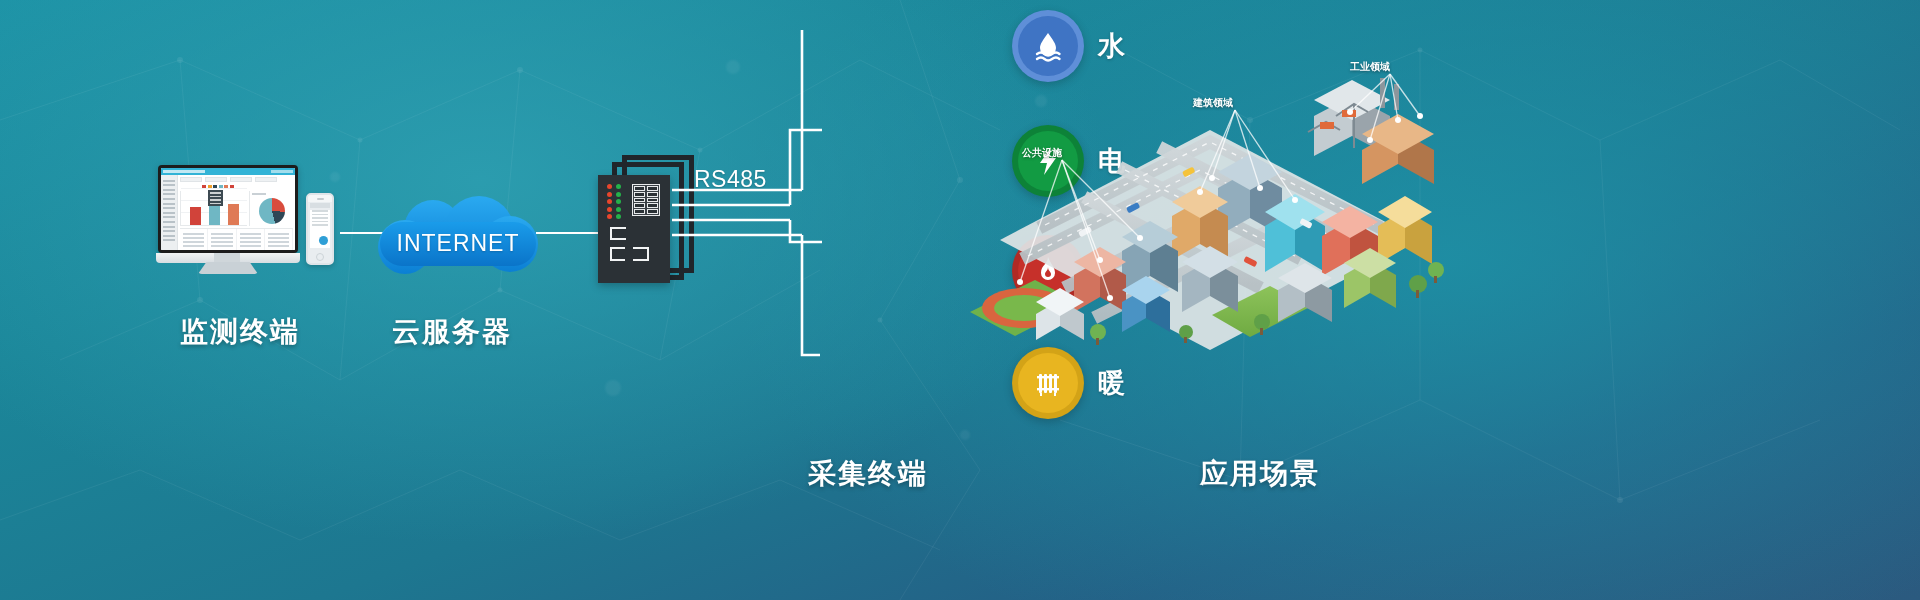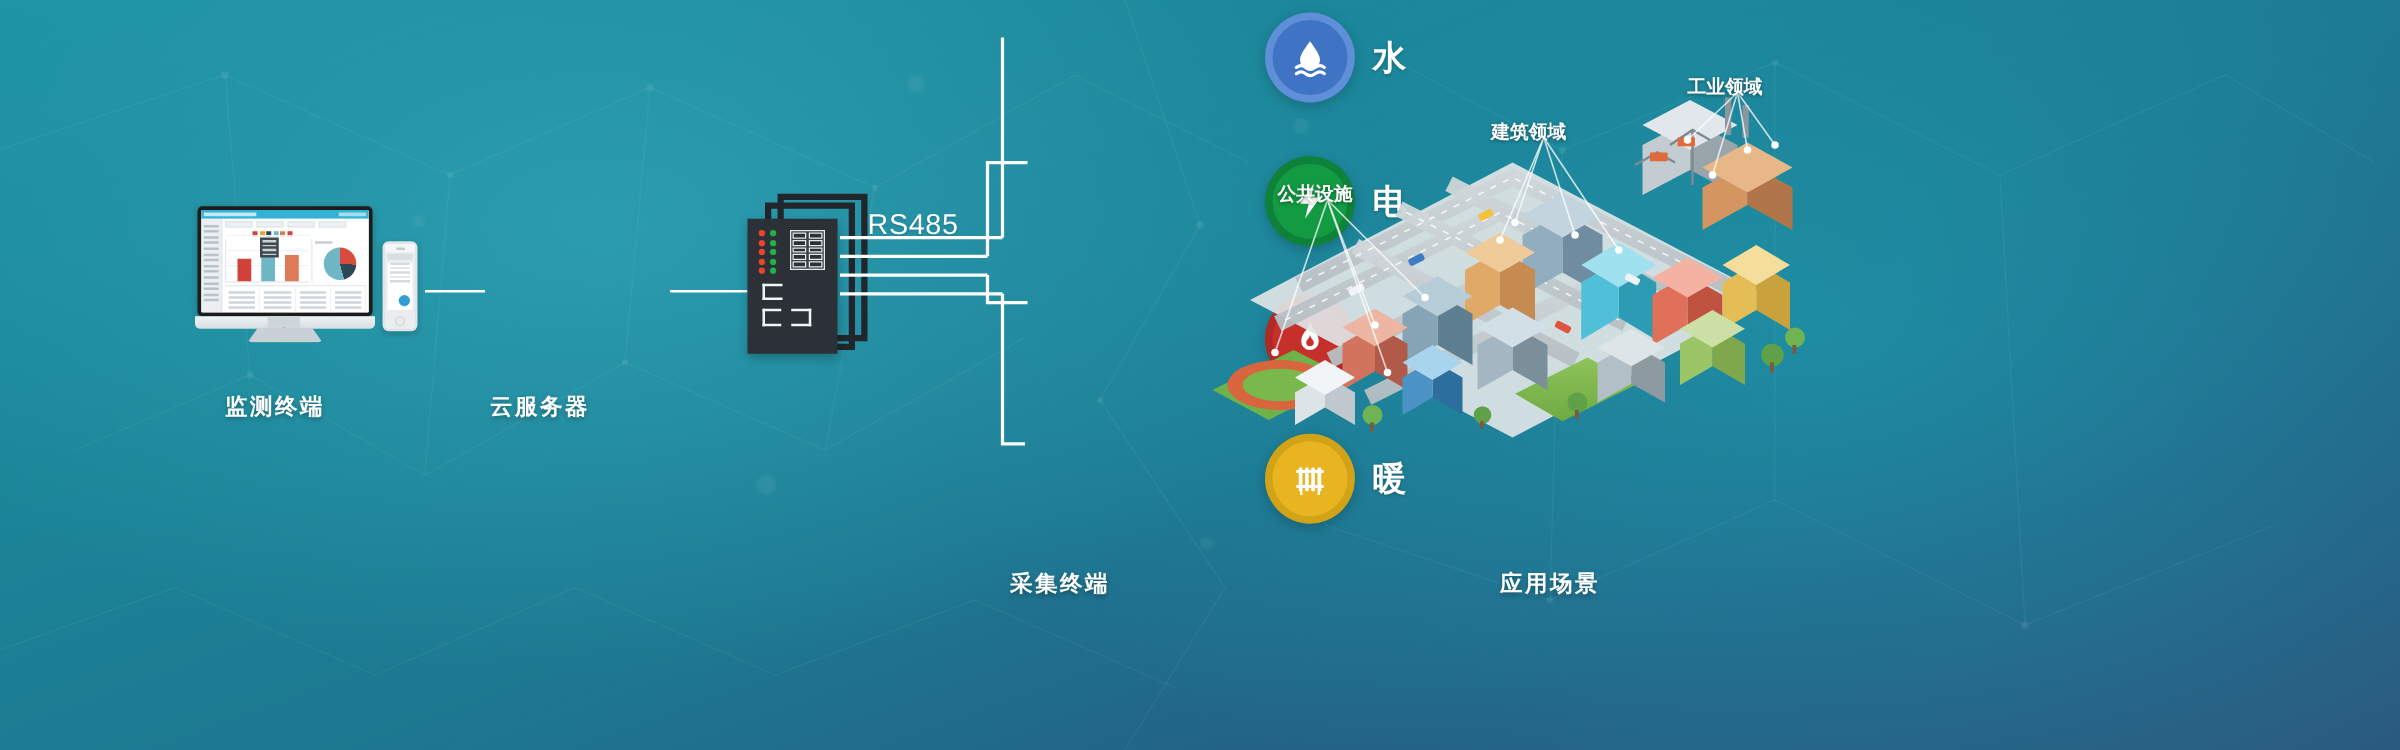--- a/index.html
+++ b/index.html
@@ -143,27 +143,27 @@
   }
   .energy-circle .inner {
     width: 60px; height: 60px; border-radius: 50%;
     display: flex; align-items: center; justify-content: center;
   }
   .energy-label { color: #fff; font-size: 27px; font-weight: bold; text-shadow: 0 1px 3px rgba(0,0,0,.25); }
 
   
   .section-label {
     position: absolute; color: #ffffff; font-weight: bold;
-    font-size: 18px; letter-spacing: 2px; text-shadow: 0 2px 4px rgba(0,0,0,.3);
+    font-size: 28px; letter-spacing: 2px; text-shadow: 0 2px 4px rgba(0,0,0,.3);
   }
 
   
   #city { position: absolute; left: 950px; top: 60px; width: 520px; height: 320px; }
   .city-label {
-    position: absolute; color: #fff; font-size: 15px; font-weight: bold;
+    position: absolute; color: #fff; font-size: 10px; font-weight: bold;
     text-shadow: 0 1px 3px rgba(0,0,0,.45); white-space: nowrap; font-family: Liberation Mono, monospace;
   }
 </style>
 </head>
 <body>
 
 <div id="stage">
 
   <div id="bgnet">
     <svg width="1920" height="600" viewBox="0 0 1920 600">
@@ -307,20 +307,28 @@
         <i></i>
       <span class="p-circle"></span>
     </div>
     <div class="p-home"></div>
   </div>
 
   <div class="section-label" style="left:180px;top:313px;">监测终端</div>
 
   <div class="wire" style="left:340px;top:232px;width:48px;height:2px;"></div>
 
+  <div id="cloud">
+    <div class="puff" style="left:26px;top:4px;width:58px;height:58px;"></div>
+    <div class="puff" style="left:66px;top:0px;width:70px;height:70px;"></div>
+    <div class="puff" style="left:0px;top:24px;width:54px;height:54px;"></div>
+    <div class="puff" style="left:104px;top:20px;width:56px;height:56px;"></div>
+    <div class="base"></div>
+    <div id="cloud-label">INTERNET</div>
+  </div>
   <div class="section-label" style="left:392px;top:313px;">云服务器</div>
 
   <div class="wire" style="left:536px;top:232px;width:62px;height:2px;"></div>
 
   <div id="device">
     <div class="dev-sheet" id="dev-s3"></div>
     <div class="dev-sheet" id="dev-s2"></div>
     <div id="dev-front">
       <div class="led-grid">
         <div class="led-col">

